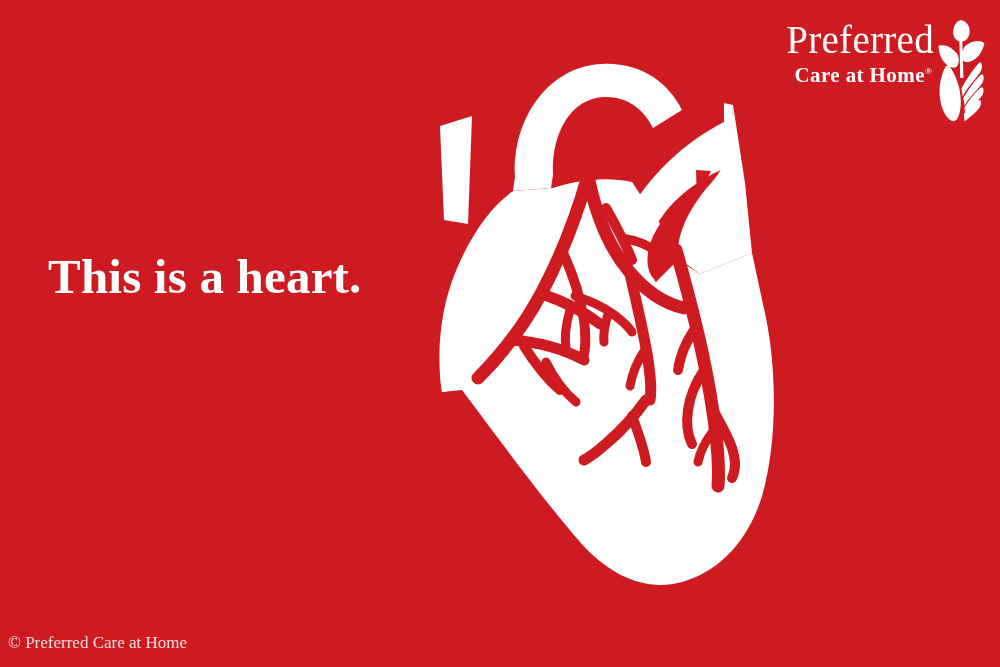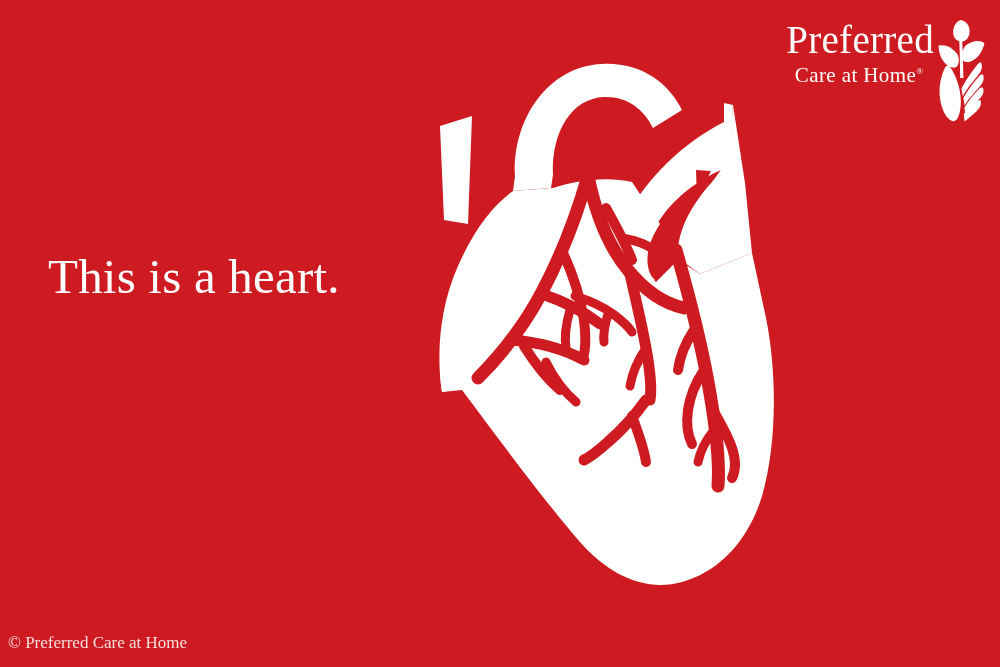--- a/index.html
+++ b/index.html
@@ -21,50 +21,51 @@
   
   #headline {
     position: absolute;
     left: 48px;
     top: 252px;
     font-size: 49px;
     line-height: 1;
     color: #ffffff;
     letter-spacing: 0.2px;
     white-space: nowrap;
-    font-weight: 400;
+    font-weight: 700;
   }
 
   
   #logo {
     position: absolute;
     right: 14px;
     top: 18px;
     width: 218px;
     height: 104px;
   }
   #logo-text {
     position: absolute;
     right: 52px;
     top: 0;
-    text-align: center;
+    text-align: right;
     color: #ffffff;
     white-space: nowrap;
   }
   #logo-primary {
     font-size: 39px;
     line-height: 44px;
     letter-spacing: 0.3px;
   }
   #logo-secondary {
     font-size: 21px;
     line-height: 26px;
     letter-spacing: 0.4px;
     position: relative;
     padding-right: 2px;
+    font-weight: bold;
   }
   #logo-reg {
     font-size: 9px;
     vertical-align: super;
     line-height: 1;
   }
   #logo-mark {
     position: absolute;
     right: 0px;
     top: 0px;

